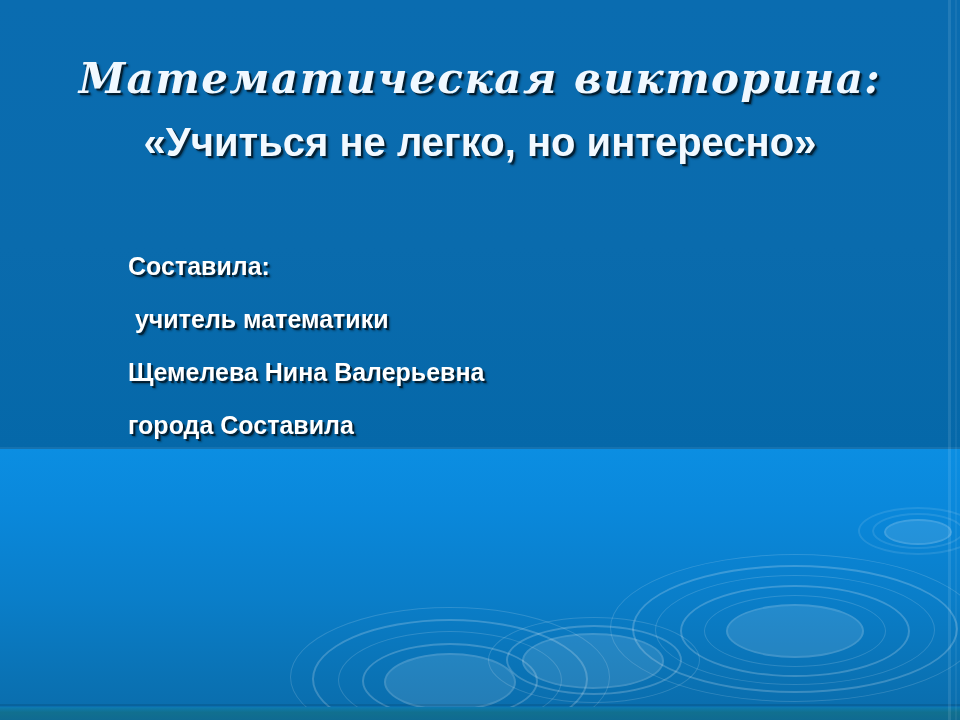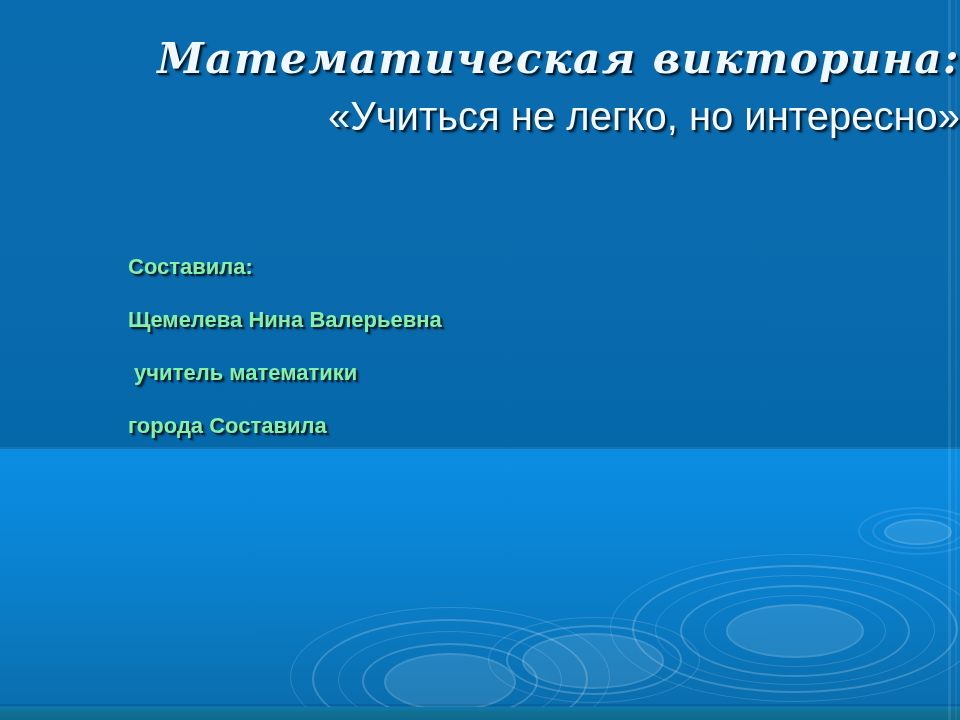--- a/index.html
+++ b/index.html
@@ -69,61 +69,61 @@
   .ripple.thin { border-width: 1px; border-color: rgba(255,255,255,0.15); }
   .ripple.fill {
     background: rgba(255,255,255,0.11);
     border-color: rgba(255,255,255,0.12);
   }
   .ripple.dim { border-color: rgba(255,255,255,0.10); }
 
   
   #title-block {
     position: absolute;
-    left: 0; top: 32px;
+    left: 0; top: 52px;
     width: 960px;
-    text-align: right;
+    text-align: center;
   }
   .title-line1 {
     font-family: "DejaVu Serif", "Liberation Serif", serif;
     font-style: italic;
     font-weight: bold;
     font-size: 42px;
     letter-spacing: 1.5px;
     color: #f0f8ff;
     text-shadow:
        2px 2px 0 rgba(0,0,0,0.55),
        3px 3px 2px rgba(0,0,0,0.40);
     line-height: 54px;
     white-space: nowrap;
   }
   .title-line2 {
     font-family: "Liberation Sans", sans-serif;
-    font-weight: normal;
+    font-weight: bold;
     font-size: 40px;
     color: #f2f9ff;
     text-shadow:
        2px 2px 0 rgba(0,0,0,0.50),
        3px 3px 2px rgba(0,0,0,0.38);
     line-height: 52px;
-    margin-top: 4px;
+    margin-top: 10px;
     white-space: nowrap;
   }
 
   #body-block {
     position: absolute;
     left: 128px;
     top: 240px;
     width: 720px;
   }
   .body-line {
     font-family: "Liberation Sans", sans-serif;
     font-weight: bold;
-    font-size: 22px;
-    color: #86efac;
+    font-size: 25px;
+    color: #ffffff;
     text-shadow:
        2px 2px 0 rgba(0,0,0,0.55),
        3px 3px 2px rgba(0,0,0,0.35);
     line-height: 53px;
     white-space: pre;
   }
 </style>
 </head>
 <body>
 
@@ -161,18 +161,18 @@
   <div class="edge-stripe s1"></div>
   <div class="edge-stripe s2"></div>
 
   <div id="title-block">
     <div class="title-line1">Математическая викторина:</div>
     <div class="title-line2">«Учиться не легко, но интересно»</div>
   </div>
 
   <div id="body-block">
     <div class="body-line">Составила:</div>
+    <div class="body-line"> учитель математики</div>
     <div class="body-line">Щемелева Нина Валерьевна</div>
-    <div class="body-line"> учитель математики</div>
     <div class="body-line">города Составила</div>
   </div>
 
 </div>
 
 </body></html>

